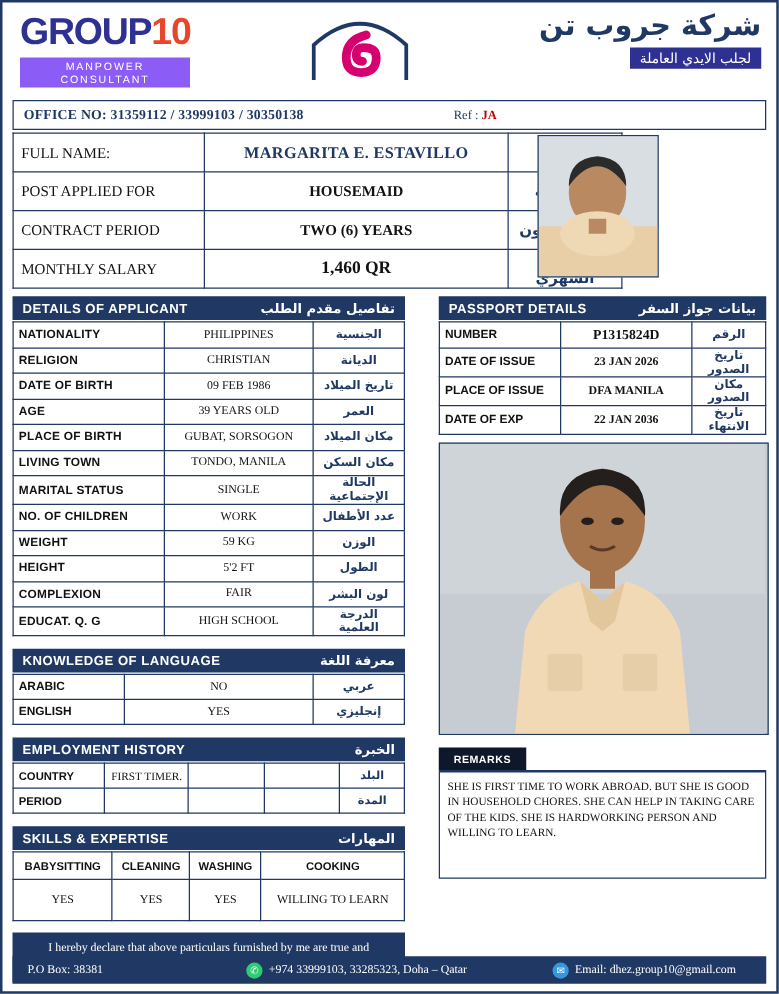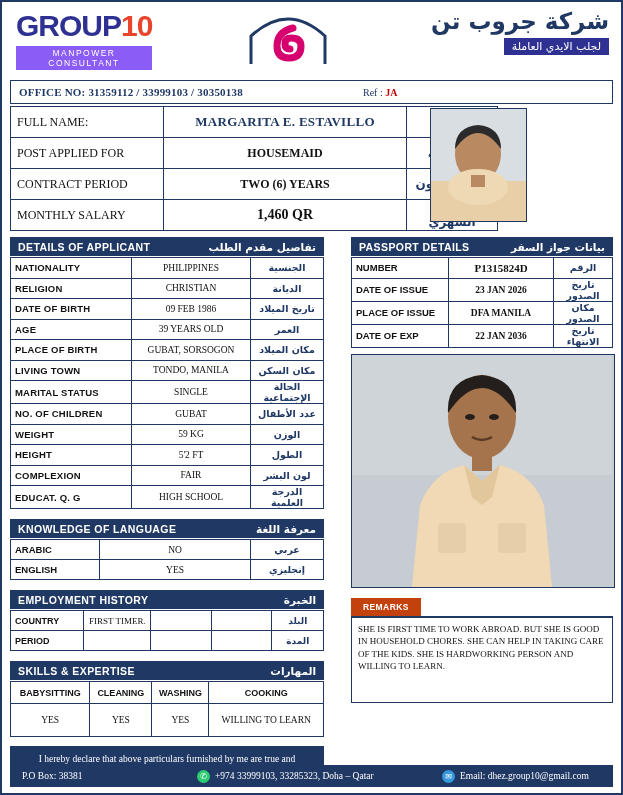--- a/index.html
+++ b/index.html
@@ -137,21 +137,21 @@
   .declaration{
     margin-top:9px;background:#1f3864;color:#fff;
     font-size:9.5px;text-align:center;padding:7px 12px;line-height:13px;
   }
   
   .photo-big{
     width:100%;height:232px;border:1px solid #1f3864;margin-top:6px;
     background:#c8cdd4;overflow:hidden;position:relative;
   }
   .remarks-badge{
-    background:#c2410c;color:#fff;display:inline-block;
+    background:#0f172a;color:#fff;display:inline-block;
     font-family:"Liberation Sans", sans-serif;font-size:8.5px;font-weight:bold;
     padding:4px 12px;margin-top:10px;letter-spacing:.4px;
   }
   .remarks-box{
     border:1px solid #1f3864;border-top:2px solid #1f3864;
     padding:5px 6px;font-size:9px;line-height:12.5px;margin-top:0;height:74px;
   }
   
   .footer{
     position:absolute;left:8px;right:8px;bottom:6px;
@@ -282,21 +282,21 @@
               <td class="g-val">TONDO, MANILA</td>
               <td class="g-ar">مكان السكن</td>
             </tr>
         <tr>
               <td class="g-label">MARITAL STATUS</td>
               <td class="g-val">SINGLE</td>
               <td class="g-ar">الحالة الإجتماعية</td>
             </tr>
         <tr>
               <td class="g-label">NO. OF CHILDREN</td>
-              <td class="g-val">GUBAT</td>
+              <td class="g-val">WORK</td>
               <td class="g-ar">عدد الأطفال</td>
             </tr>
         <tr>
               <td class="g-label">WEIGHT</td>
               <td class="g-val">59 KG</td>
               <td class="g-ar">الوزن</td>
             </tr>
         <tr>
               <td class="g-label">HEIGHT</td>
               <td class="g-val">5'2 FT</td>

